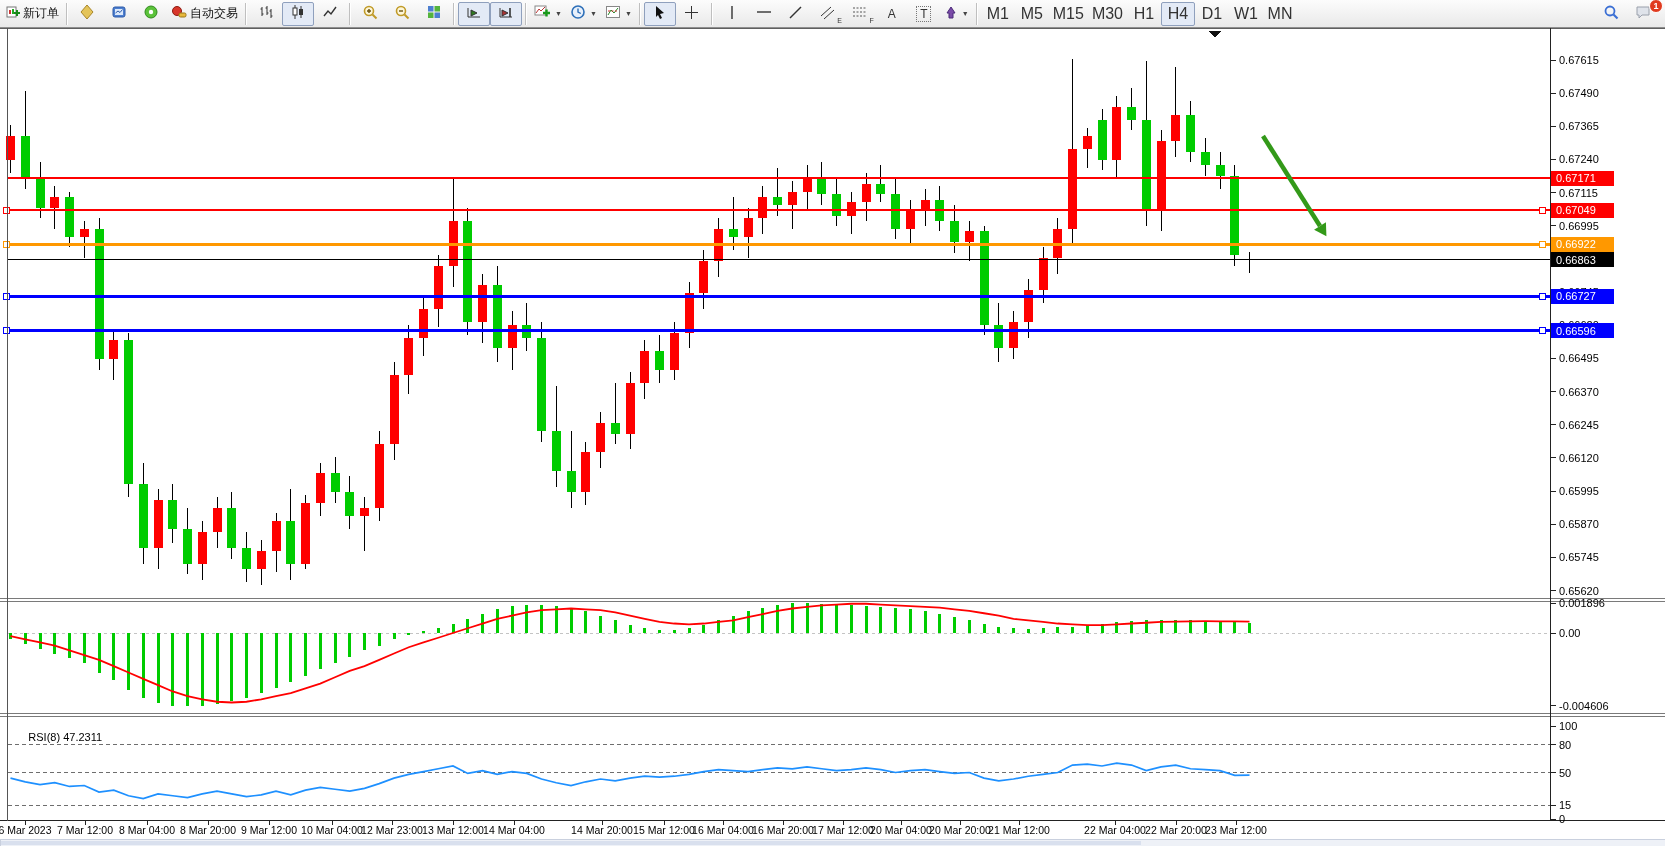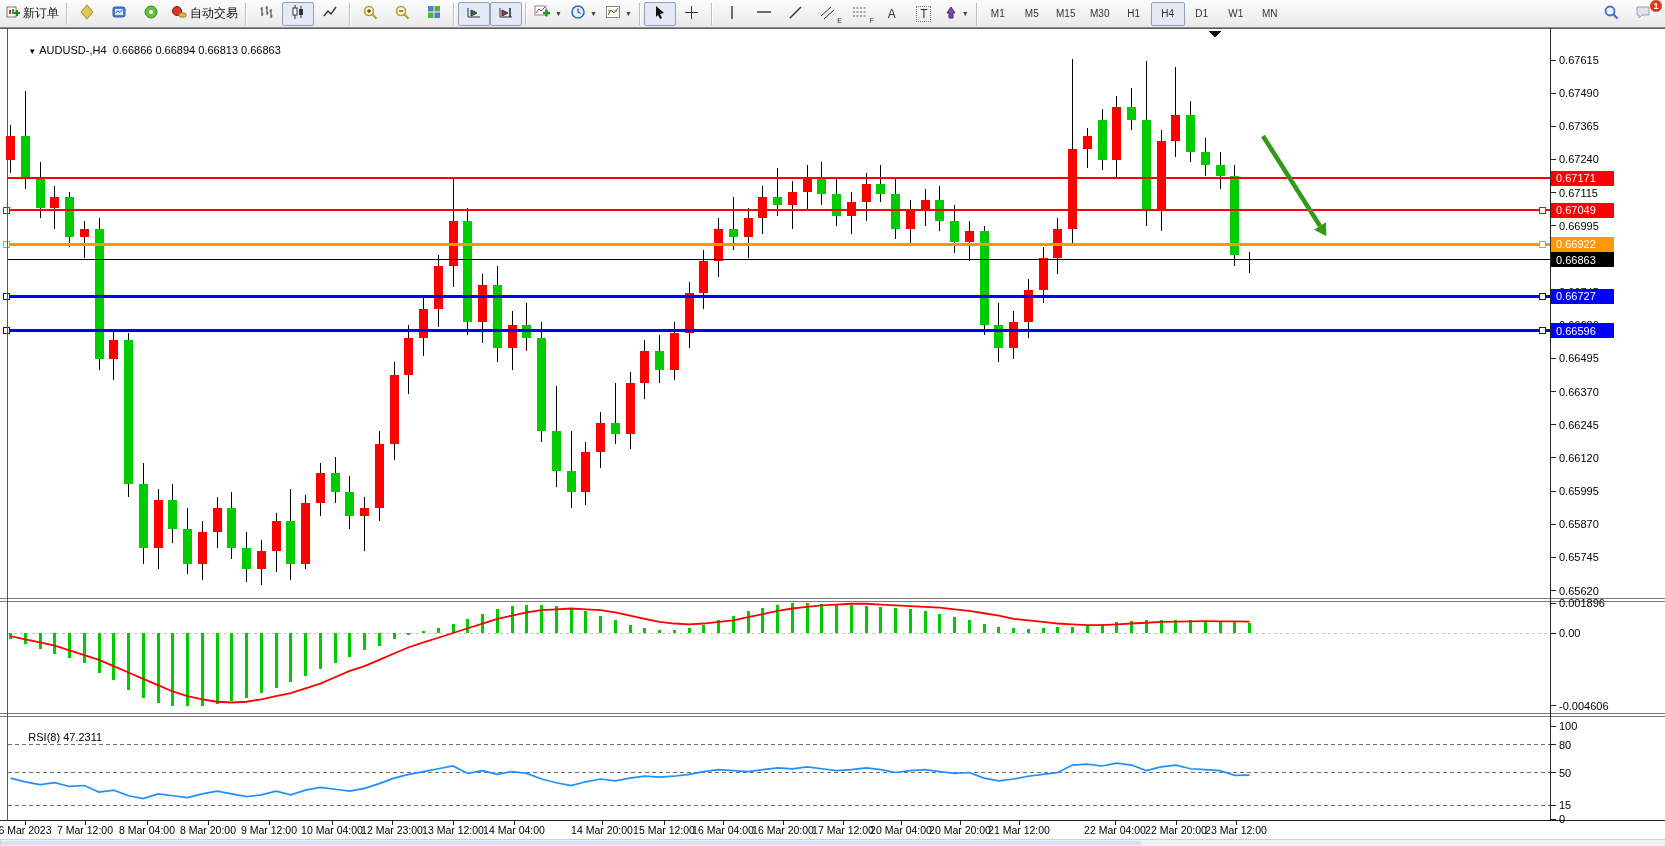--- a/index.html
+++ b/index.html
@@ -9,21 +9,21 @@
   .toolbar{position:absolute;top:0;left:0;width:1665px;height:28px;
     background:linear-gradient(#fcfcfc,#e9e9e9);border-bottom:1px solid #8e8e8e;
     display:flex;align-items:center;padding-left:2px;box-sizing:border-box;}
   .tb-btn{height:22px;min-width:24px;display:flex;align-items:center;justify-content:center;
     gap:3px;padding:0 3px;border:1px solid transparent;border-radius:2px;color:#222;
     font-size:12px;cursor:default;position:relative;}
   .tb-btn.pressed{background:#e3eaf6;border:1px solid #8fa0bd;}
   .tb-sep{width:1px;height:22px;background:#bfbfbf;border-right:1px solid #fff;margin:0 3px;}
   .tb-spacer{flex:1;}
   .caret{font-size:7px;color:#444;margin-left:1px;}
-  .tf-btn{font-size:10px;color:#333;min-width:26px;text-align:right;}
+  .tf-btn{font-size:16px;color:#333;min-width:26px;text-align:right;}
   .glyph{font-size:12px;color:#333;}
   .sub{font-size:7px;color:#333;position:absolute;right:1px;bottom:1px;}
   .badge{position:absolute;top:-4px;right:-5px;width:12px;height:12px;border-radius:50%;
     background:#e03a1e;color:#fff;font-size:9px;font-weight:bold;display:flex;
     align-items:center;justify-content:center;border:1px solid #fff;}
   .cn{font-size:12px;color:#111;}
   
   .chart-area{position:absolute;top:28px;left:0;width:1665px;height:818px;background:#fff;}
   .pane-header{position:absolute;font-size:11px;color:#000;white-space:pre;z-index:5;}
   .tri{font-size:8px;color:#000;margin-right:3px;}
@@ -634,20 +634,17 @@
         <text x="1115" y="806" font-size="10.5" fill="#000" text-anchor="middle">22 Mar 04:00</text>
         <line x1="1176" y1="792.5" x2="1176" y2="797" stroke="#222"></line>
         <text x="1176" y="806" font-size="10.5" fill="#000" text-anchor="middle">22 Mar 20:00</text>
         <line x1="1236" y1="792.5" x2="1236" y2="797" stroke="#222"></line>
         <text x="1236" y="806" font-size="10.5" fill="#000" text-anchor="middle">23 Mar 12:00</text>
         <polygon points="1209,3 1221,3 1215,10" fill="#111"></polygon>
         <rect x="0" y="811" width="1665" height="7" fill="#eef1f7" stroke="#c9d0de"></rect>
         <rect x="1" y="812.5" width="1140" height="4" fill="#d9e0ee"></rect>
       </svg>
 
-    <div class="pane-header" style="top:4px;left:10px;">
-      <span class="tri">▼</span><span>AUDUSD-,H4</span>&nbsp;&nbsp;<span>0.66866 0.66894 0.66813 0.66863</span>
-    </div>
     <div class="pane-header" style="top:691px;left:10px;">
       <span>RSI(8)</span>&nbsp;<span>47.2311</span>
     </div>
   </div>
 </div>
 
 </body></html>

